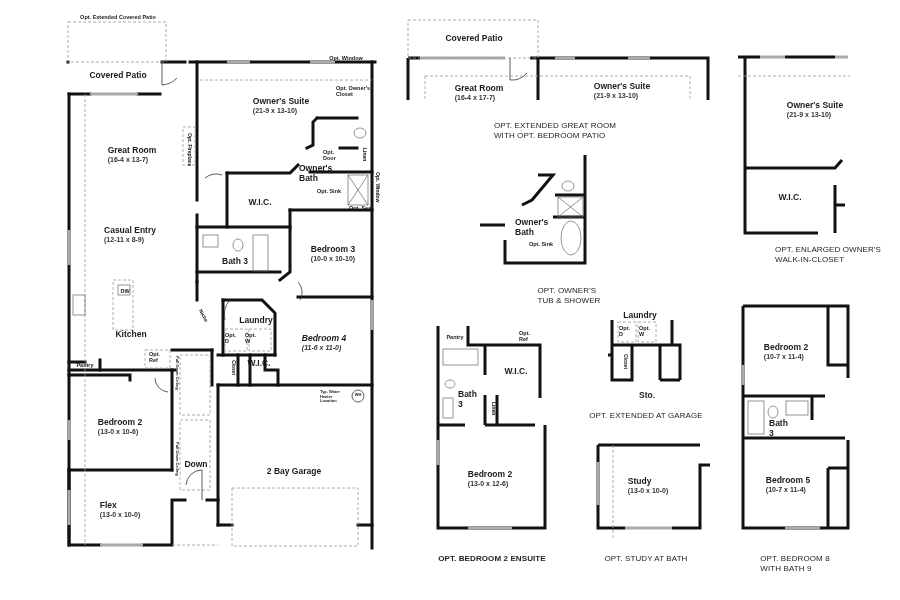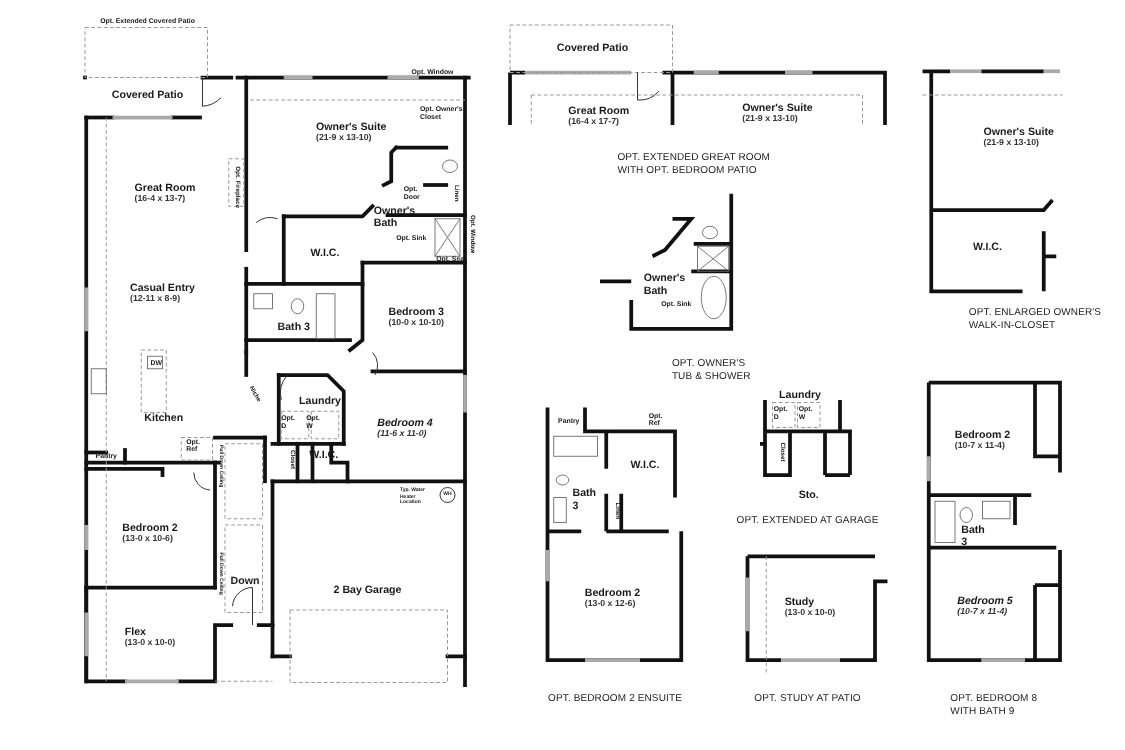--- a/index.html
+++ b/index.html
@@ -307,40 +307,40 @@
 
 <div class="lbl small" style="left:455px;top:334px;">Pantry</div>
 <div class="lbl small" style="left:527px;top:330px;width:16px;white-space:normal;">Opt. Ref</div>
 <div class="lbl room" style="left:516px;top:367px;">W.I.C.</div>
 <div class="lbl room" style="left:469px;top:390px;width:22px;white-space:normal;">Bath 3</div>
 <div class="vert small" style="left:497px;top:402px;transform:rotate(90deg);">Linen</div>
 <div class="lbl room" style="left:490px;top:470px;">
   <span>Bedroom 2</span>
   <span class="dim">(13-0 x 12-6)</span>
 </div>
-<div class="caption" style="left:492px;top:554px;">OPT. BEDROOM 2 ENSUITE</div>
+<div class="caption" style="left:492px;top:554px;font-weight:bold;">OPT. BEDROOM 2 ENSUITE</div>
 
 <div class="lbl room" style="left:640px;top:311px;">Laundry</div>
 <div class="lbl small" style="left:627px;top:325px;width:16px;white-space:normal;">Opt. D</div>
 <div class="lbl small" style="left:647px;top:325px;width:16px;white-space:normal;">Opt. W</div>
 <div class="vert small" style="left:629px;top:354px;transform:rotate(90deg);">Closet</div>
 <div class="lbl room" style="left:647px;top:358px;margin-top:33px;">Sto.</div>
 <div class="caption" style="left:646px;top:411px;">OPT. EXTENDED AT GARAGE</div>
 
 <div class="lbl room" style="left:648px;top:477px;">
   <span>Study</span>
   <span class="dim">(13-0 x 10-0)</span>
 </div>
-<div class="caption" style="left:646px;top:554px;">OPT. STUDY AT PATIO</div>
+<div class="caption" style="left:646px;top:554px;">OPT. STUDY AT BATH</div>
 
 <div class="lbl room" style="left:786px;top:343px;">
   <span>Bedroom 2</span>
   <span class="dim">(10-7 x 11-4)</span>
 </div>
 <div class="lbl room" style="left:780px;top:419px;width:22px;white-space:normal;">Bath 3</div>
-<div class="lbl room" style="left:788px;top:476px;font-style:italic;">
+<div class="lbl room" style="left:788px;top:476px;">
   <span>Bedroom 5</span>
   <span class="dim">(10-7 x 11-4)</span>
 </div>
 <div class="caption" style="left:795px;top:554px;">
   <div>OPT. BEDROOM 8</div>
   <div>WITH BATH 9</div>
 </div>
 
 </body></html>

